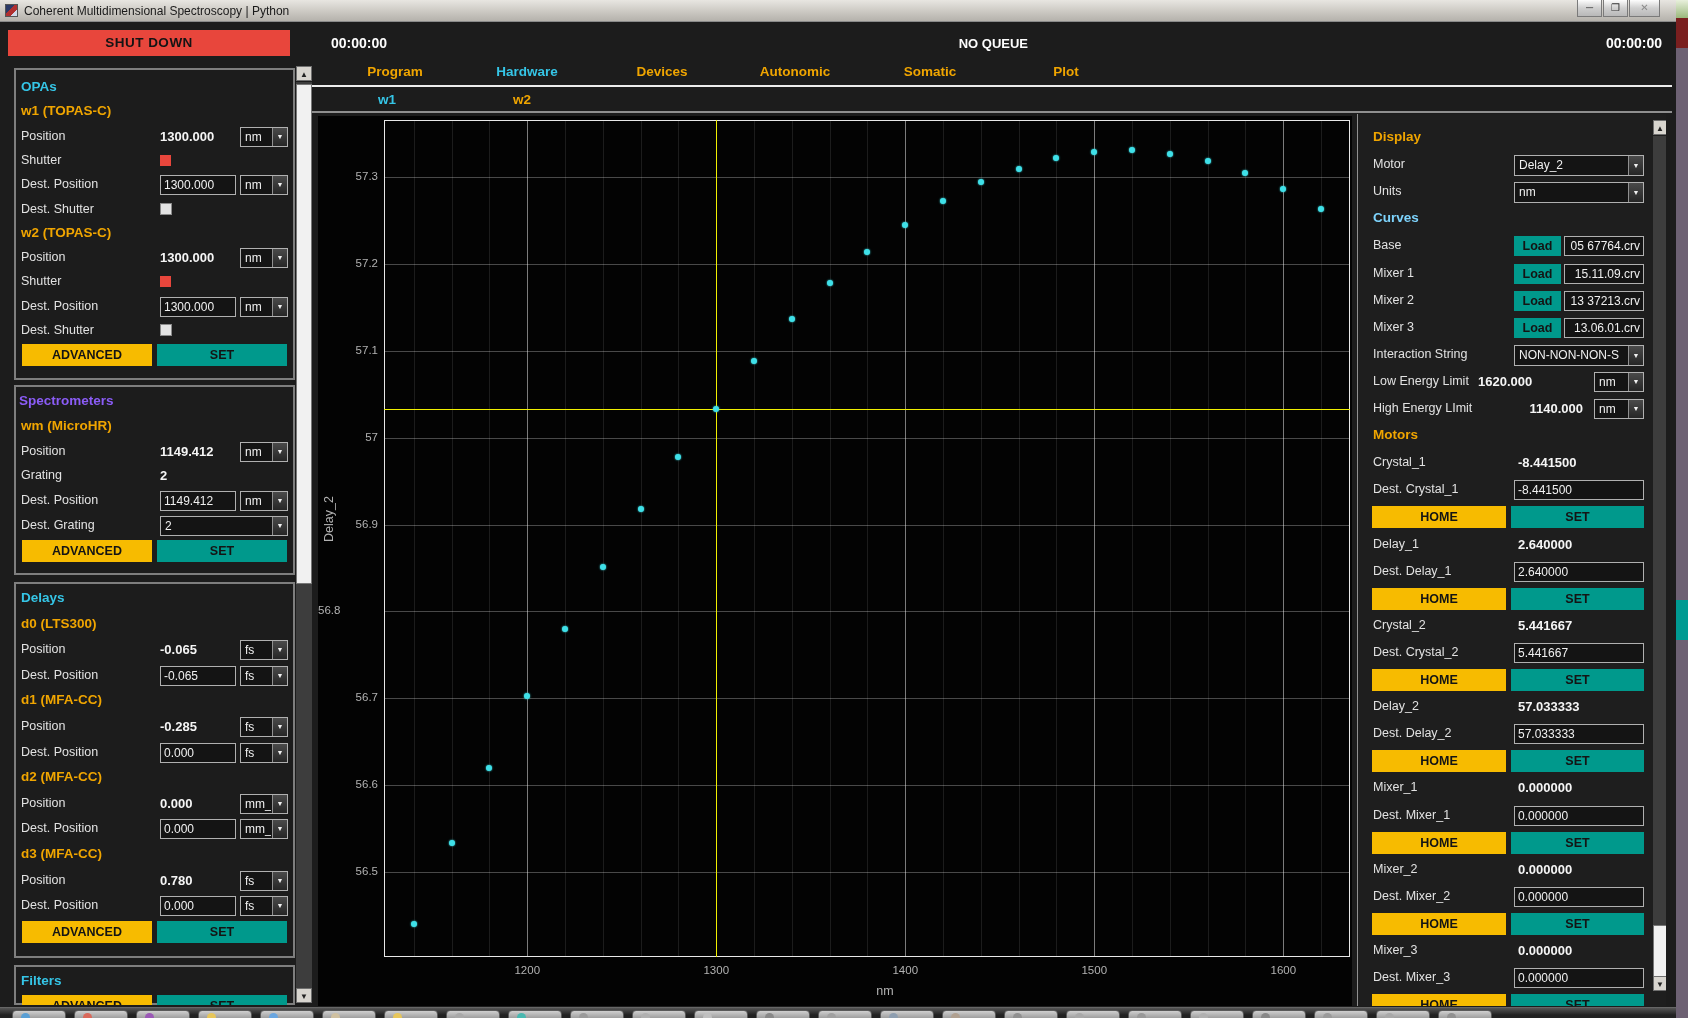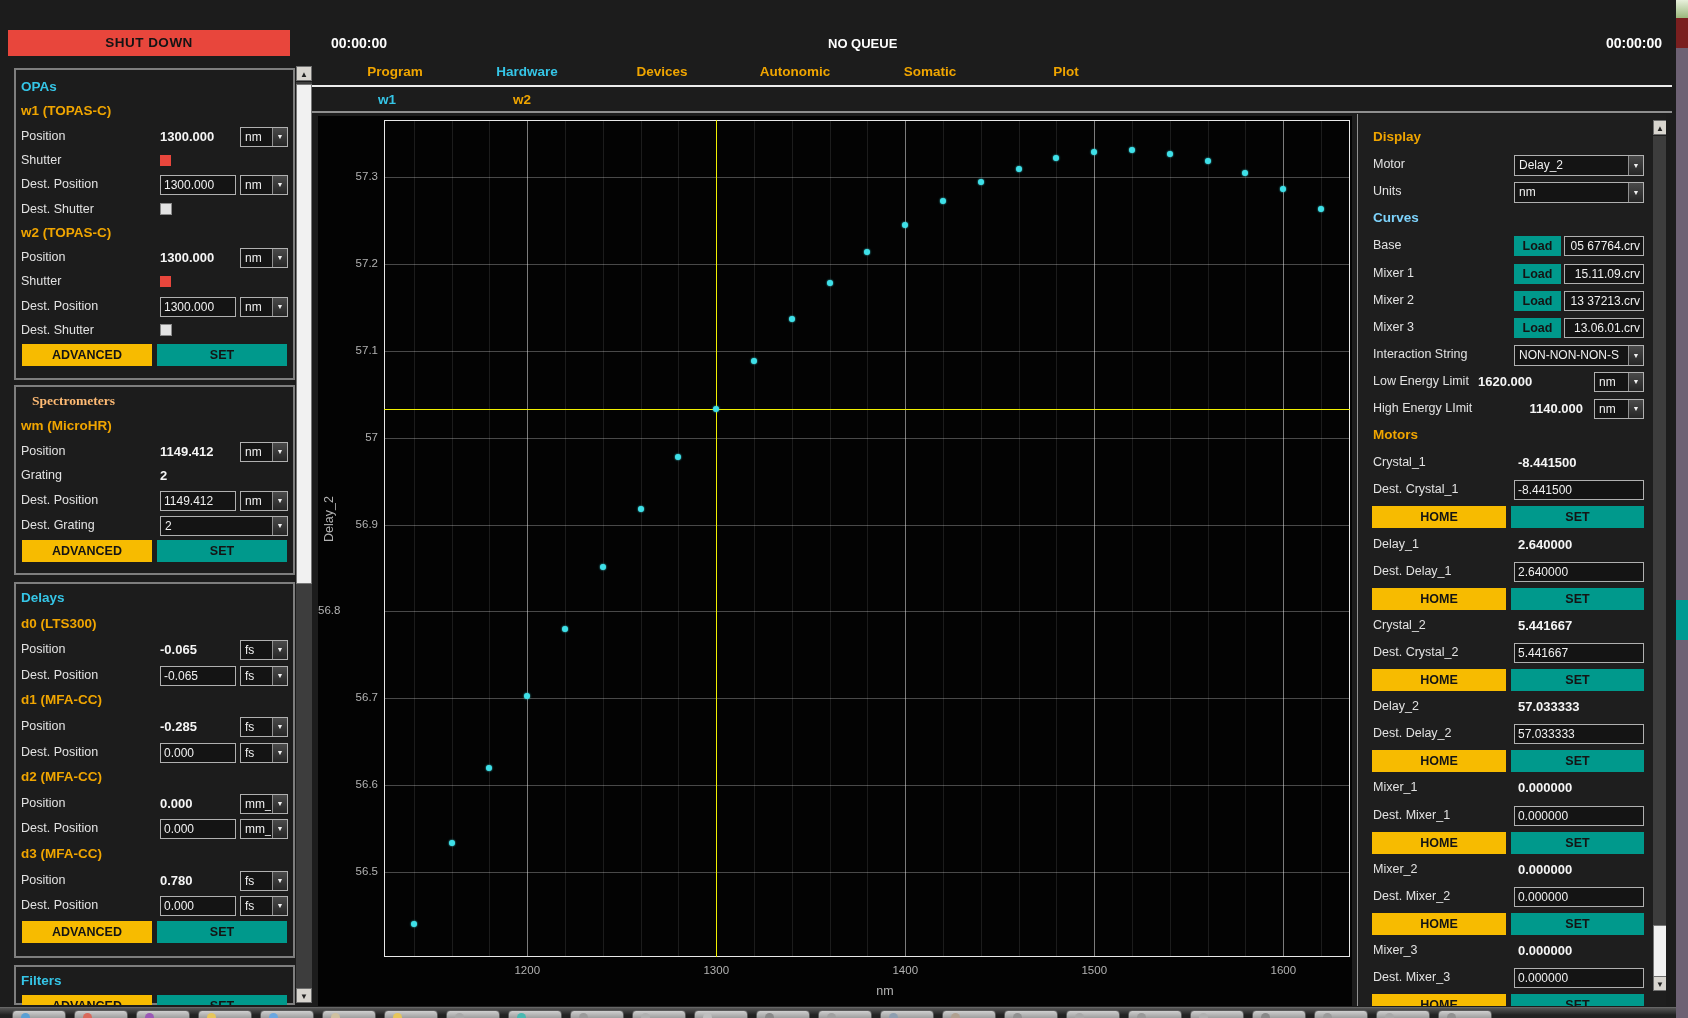--- a/index.html
+++ b/index.html
@@ -29,24 +29,31 @@
   .btn{font-weight:bold;font-size:12.5px;text-align:center;color:#141414;}
   .scrollbox{background:#d8d5cf;border:1px solid #6f6f6f;color:#222;font-size:8px;
     text-align:center;}
   .ticklabel{font-size:11.5px;color:#b2b2b2;text-align:center;white-space:nowrap;}
 </style>
 </head>
 <body>
 
 <div id="app">
 
+  <div class="abs" id="titlebar">
+    <div class="abs" id="app-icon"></div>
+    <div class="abs" id="title-text">Coherent Multidimensional Spectroscopy | Python</div>
+    <div class="abs winbtn" style="left:1577px;width:25px;">─</div>
+    <div class="abs winbtn" style="left:1603px;width:25px;">❐</div>
+    <div class="abs winbtn" style="left:1629px;width:31px;color:#8a8a8a;">✕</div>
+  </div>
 
   <div class="abs btn" id="shutdown-btn" style="left: 8px; top: 30px; width: 282px; height: 26px; line-height: 26px; letter-spacing: 0.5px; font-size: 13.5px; background: rgb(232, 70, 60);">SHUT DOWN</div>
   <div class="abs" style="left:331px;top:35px;font-size:14px;font-weight:bold;color:#fdfdfd;">00:00:00</div>
-  <div class="abs" style="left:828px;top:36px;width:200px;text-align:left;font-size:13px;font-weight:bold;color:#fdfdfd;">NO QUEUE</div>
+  <div class="abs" style="left:828px;top:36px;width:200px;text-align:right;font-size:13px;font-weight:bold;color:#fdfdfd;">NO QUEUE</div>
   <div class="abs" style="left:1590px;top:35px;width:72px;text-align:right;font-size:14px;font-weight:bold;color:#fdfdfd;">00:00:00</div>
 
   <div id="tabs-layer"></div>
   <div class="abs" style="left:310px;top:85px;width:1362px;height:2px;background:#ededed;"></div>
   <div class="abs" style="left:310px;top:111px;width:1362px;height:2px;background:#8f8f8f;"></div>
 
   <div class="abs" id="sidebar" style="left:8px;top:60px;width:306px;height:945px;overflow:hidden;">
       <div class="abs grp-border" style="left: 6px; top: 8px; width: 281px; height: 312px;"></div>
       <div class="abs h1cyan" style="left: 13px; top: 19px; color: rgb(53, 197, 230);">OPAs</div>
       <div class="abs h2orange" style="left: 13px; top: 43.3px; color: rgb(240, 165, 0);">w1 (TOPAS-C)</div>
@@ -79,21 +86,21 @@
       <div class="abs inpbox" style="left: 152px; top: 236.7px; width: 76px; height: 20px; line-height: 18px; text-align: left;">1300.000</div>
       <div class="abs ddbox" style="left: 232px; top: 236.7px; width: 48px; height: 20px;">
         <div class="abs ddtext" style="line-height: 18px;">nm</div>
         <div class="abs ddarrow" style="line-height: 18px;">▼</div>
       </div>
       <div class="abs lbl" style="left: 13px; top: 263px;">Dest. Shutter</div>
       <div class="abs " style="left: 152px; top: 264px; width: 12px; height: 12px; background: rgb(227, 227, 227); border: 1px solid rgb(138, 138, 138);"></div>
       <div class="abs btn" style="left: 14px; top: 284.3px; width: 130px; height: 22px; line-height: 22px; background: rgb(247, 187, 0);">ADVANCED</div>
       <div class="abs btn" style="left: 149px; top: 284.3px; width: 130px; height: 22px; line-height: 22px; background: rgb(0, 153, 140);">SET</div>
       <div class="abs grp-border" style="left: 6px; top: 325px; width: 281px; height: 190px;"></div>
-      <div class="abs h1cyan" style="left: 24px; top: 333px; color: #fdba74; font-family: Liberation Serif, serif;">Spectrometers</div>
+      <div class="abs h1cyan" style="left: 11px; top: 333px; color: #8b5cf6;">Spectrometers</div>
       <div class="abs h2orange" style="left: 13px; top: 357.8px; color: rgb(240, 165, 0);">wm (MicroHR)</div>
       <div class="abs lbl" style="left: 13px; top: 383.6px;">Position</div>
       <div class="abs boldval" style="left: 152px; top: 383.6px;">1149.412</div>
       <div class="abs ddbox" style="left: 232px; top: 381.6px; width: 48px; height: 20px;">
         <div class="abs ddtext" style="line-height: 18px;">nm</div>
         <div class="abs ddarrow" style="line-height: 18px;">▼</div>
       </div>
       <div class="abs lbl" style="left: 13px; top: 408.4px;">Grating</div>
       <div class="abs boldval" style="left: 152px; top: 408.4px;">2</div>
       <div class="abs lbl" style="left: 13px; top: 433.2px;">Dest. Position</div>

